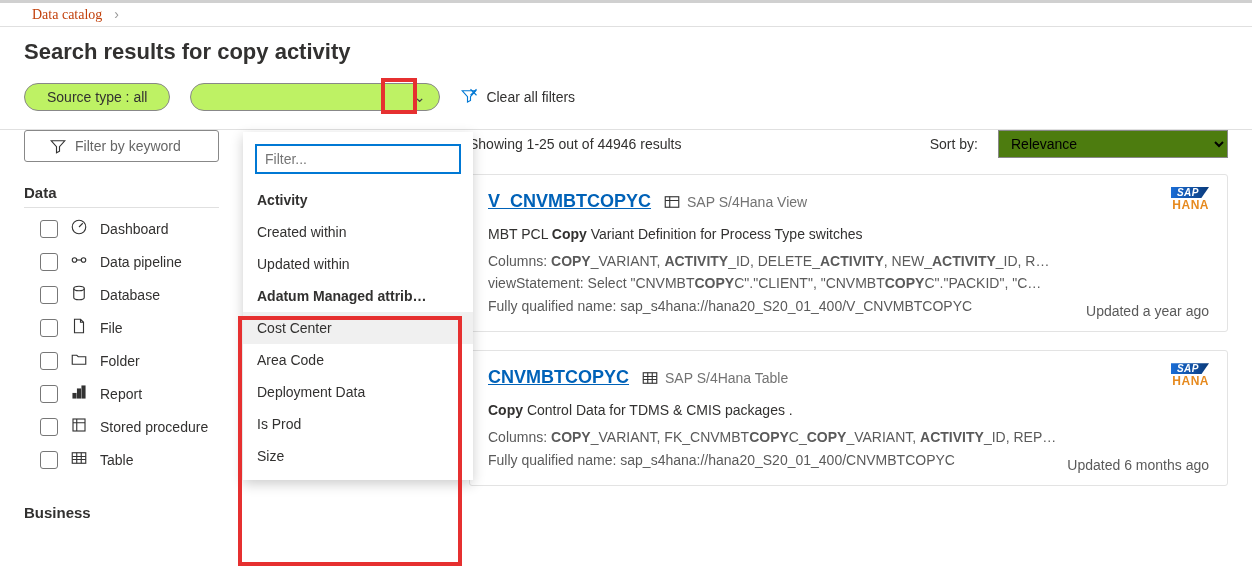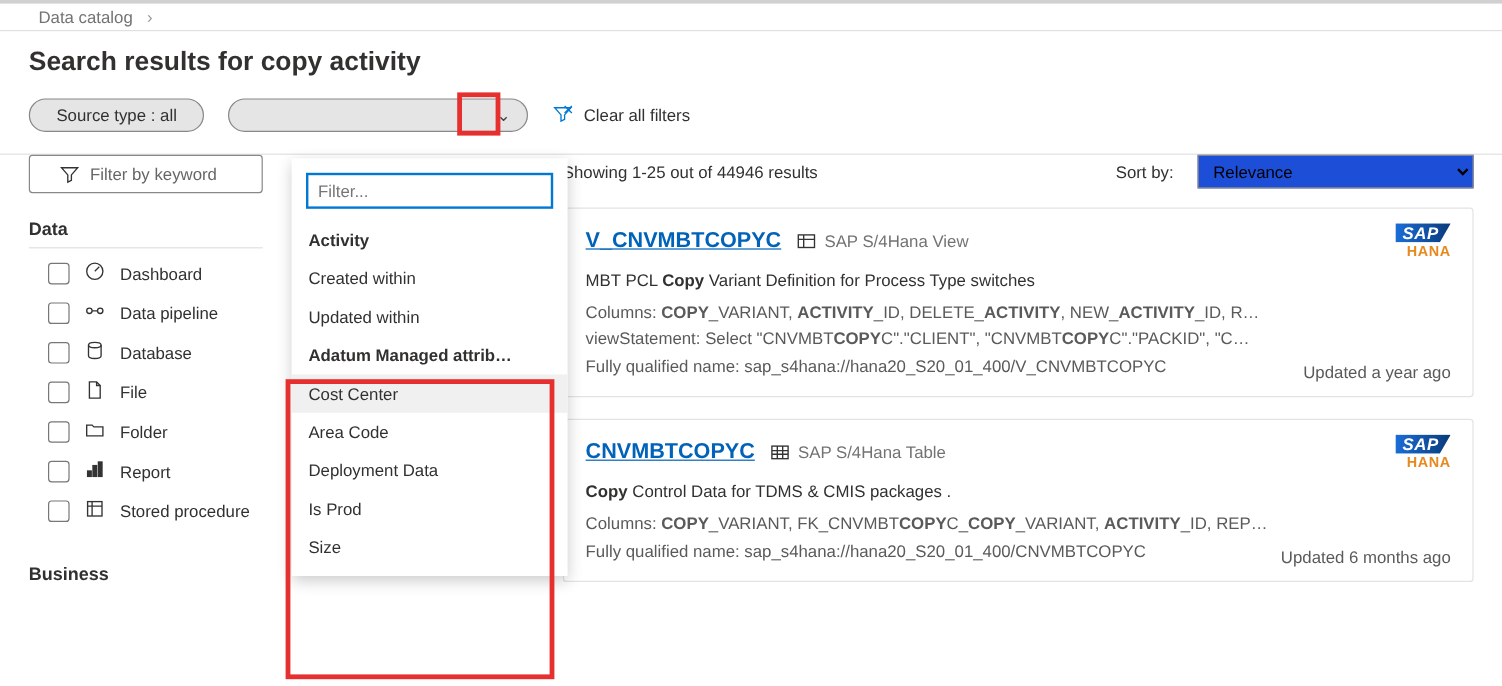--- a/index.html
+++ b/index.html
@@ -1,51 +1,51 @@
 <!DOCTYPE html>
 <html><head>
 <meta charset="utf-8">
 <style>
   * { box-sizing: border-box; margin: 0; padding: 0; }
   body { font-family: "Segoe UI", Arial, sans-serif; font-size: 14px; color: #323130; width: 1252px; background: #fff; }
   .top-border { height: 3px; background: #d0d0d0; }
   .breadcrumb { padding: 3px 20px 3px 32px; font-size: 14px; }
-  .breadcrumb a { color: #737373; text-decoration: none; }
+  .breadcrumb a { color: #c2410c; text-decoration: none; font-family: Liberation Serif, serif; }
   .breadcrumb .sep { color: #999; margin-left: 8px; }
   .divider { height: 1px; background: #e0e0e0; }
   .title-row { padding: 12px 20px 18px 24px; }
   h1 { font-size: 22px; font-weight: 600; }
   .filters-row { display: flex; align-items: center; padding: 0 24px 18px 24px; gap: 20px; position: relative; }
-  .chip { border: 1px solid #888; border-radius: 40px; padding: 5px 22px; font-size: 14px; display: flex; align-items: center; gap: 6px; background: #e5e5e5; }
+  .chip { border: 1px solid #888; border-radius: 40px; padding: 5px 22px; font-size: 14px; display: flex; align-items: center; gap: 6px; background: #bef264; }
   .chip-dd { width: 250px; position: relative; justify-content: flex-end; padding: 5px 14px; }
   .chip-dd .chev { font-size: 14px; color: #444; }
   .redbox-chev { position: absolute; right: 22px; top: -6px; width: 36px; height: 36px; border: 4px solid #e63030; pointer-events: none; }
   .clear-filters { display: flex; align-items: center; gap: 8px; color: #323130; }
   .funnel-x { color: #0078d4; font-weight: 400; }
 
   .cols { display: flex; align-items: flex-start; padding: 0 24px; gap: 20px; }
   .left { width: 195px; flex: none; }
   .filter-kw { width: 100%; border: 1px solid #888; border-radius: 3px; padding: 6px 24px; display: flex; align-items: center; gap: 8px; color: #666; }
   .left h3 { font-weight: 600; font-size: 15px; margin-top: 22px; margin-bottom: 4px; border-bottom: 1px solid #e0e0e0; padding-bottom: 6px; }
   .facet { display: flex; align-items: center; gap: 12px; padding: 6px 0; margin-left: 16px; }
   .cb { width: 18px; height: 18px; border: 1px solid #777; border-radius: 3px; flex: none; }
   .facet .ic { width: 18px; text-align: center; color: #333; flex: none; }
   .left h3.nob { border: none; margin-top: 28px; }
 
   .right { flex: 1; padding-left: 230px; }
   .results-bar { display: flex; justify-content: space-between; align-items: center; margin-bottom: 16px; }
   .sort { display: flex; align-items: center; gap: 20px; }
-  .sort select { width: 230px; padding: 4px 8px; border: 1px solid #888; font-family: inherit; font-size: 14px; background: #1d4ed8; }
+  .sort select { width: 230px; padding: 4px 8px; border: 1px solid #888; font-family: inherit; font-size: 14px; background: #4d7c0f; }
 
   .card { border: 1px solid #e3e3e3; border-radius: 3px; padding: 16px 18px 14px 18px; margin-bottom: 18px; position: relative; }
   .card-head { display: flex; align-items: center; gap: 12px; }
   .card-title { color: #0062b8; font-weight: 700; font-size: 18px; }
   .subtype { color: #737373; font-size: 14px; display: flex; align-items: center; gap: 6px; }
   .sap-badge { position: absolute; right: 18px; top: 12px; text-align: right; }
-  .sap-logo { font-weight: 800; font-style: italic; color: #fff; background: linear-gradient(90deg,#1a6dd6,#0a3a7a); padding: 0 10px 0 6px; clip-path: polygon(0 0, 100% 0, 80% 100%, 0 100%); font-size: 14px; letter-spacing: 0.5px; }
+  .sap-logo { font-weight: 800; font-style: italic; color: #fff; background: linear-gradient(90deg,#1a6dd6,#0a3a7a); padding: 0 10px 0 6px; clip-path: polygon(0 0, 100% 0, 80% 100%, 0 100%); font-size: 10px; letter-spacing: 0.5px; }
   .hana { color: #e68a1f; font-size: 12px; font-weight: 600; letter-spacing: 0.5px; }
   .card p { margin-top: 14px; color: #323130; }
   .card .meta { margin-top: 8px; color: #5a5a5a; font-size: 14px; line-height: 1.6; }
   .updated { position: absolute; right: 18px; bottom: 12px; color: #5a5a5a; }
 
   
   .dd-panel { position: absolute; left: 243px; top: 132px; width: 230px; background: #fff; box-shadow: 0 4px 12px rgba(0,0,0,0.2); z-index: 10; padding: 10px 0 8px 0; }
   .dd-filter { margin: 2px 12px 10px 12px; }
   .dd-filter input { width: 100%; padding: 5px 8px; border: 2px solid #0078d4; font-family: inherit; font-size: 14px; outline: none; }
   .dd-sec { font-weight: 600; padding: 8px 14px; }
@@ -152,20 +152,28 @@
       <span>Report</span>
     </div>
     <div class="facet">
       <span class="cb"></span>
       <span class="ic"><svg class="ic-sv" viewBox="0 0 24 24">
             <rect x="4" y="4" width="16" height="16"></rect>
             <path d="M4 9h16M9 4v16"></path>
           </svg></span>
       <span>Stored procedure</span>
     </div>
+    <div class="facet">
+      <span class="cb"></span>
+      <span class="ic"><svg class="ic-sv" viewBox="0 0 24 24">
+            <rect x="3" y="5" width="18" height="14"></rect>
+            <path d="M3 10h18M3 14h18M9 5v14M15 5v14"></path>
+          </svg></span>
+      <span>Table</span>
+    </div>
 
     <h3 class="nob">Business</h3>
   </div>
 
   <div class="right">
     <div class="results-bar">
       <span>Showing 1-25 out of 44946 results</span>
       <div class="sort">
         <span>Sort by:</span>
         <select>

